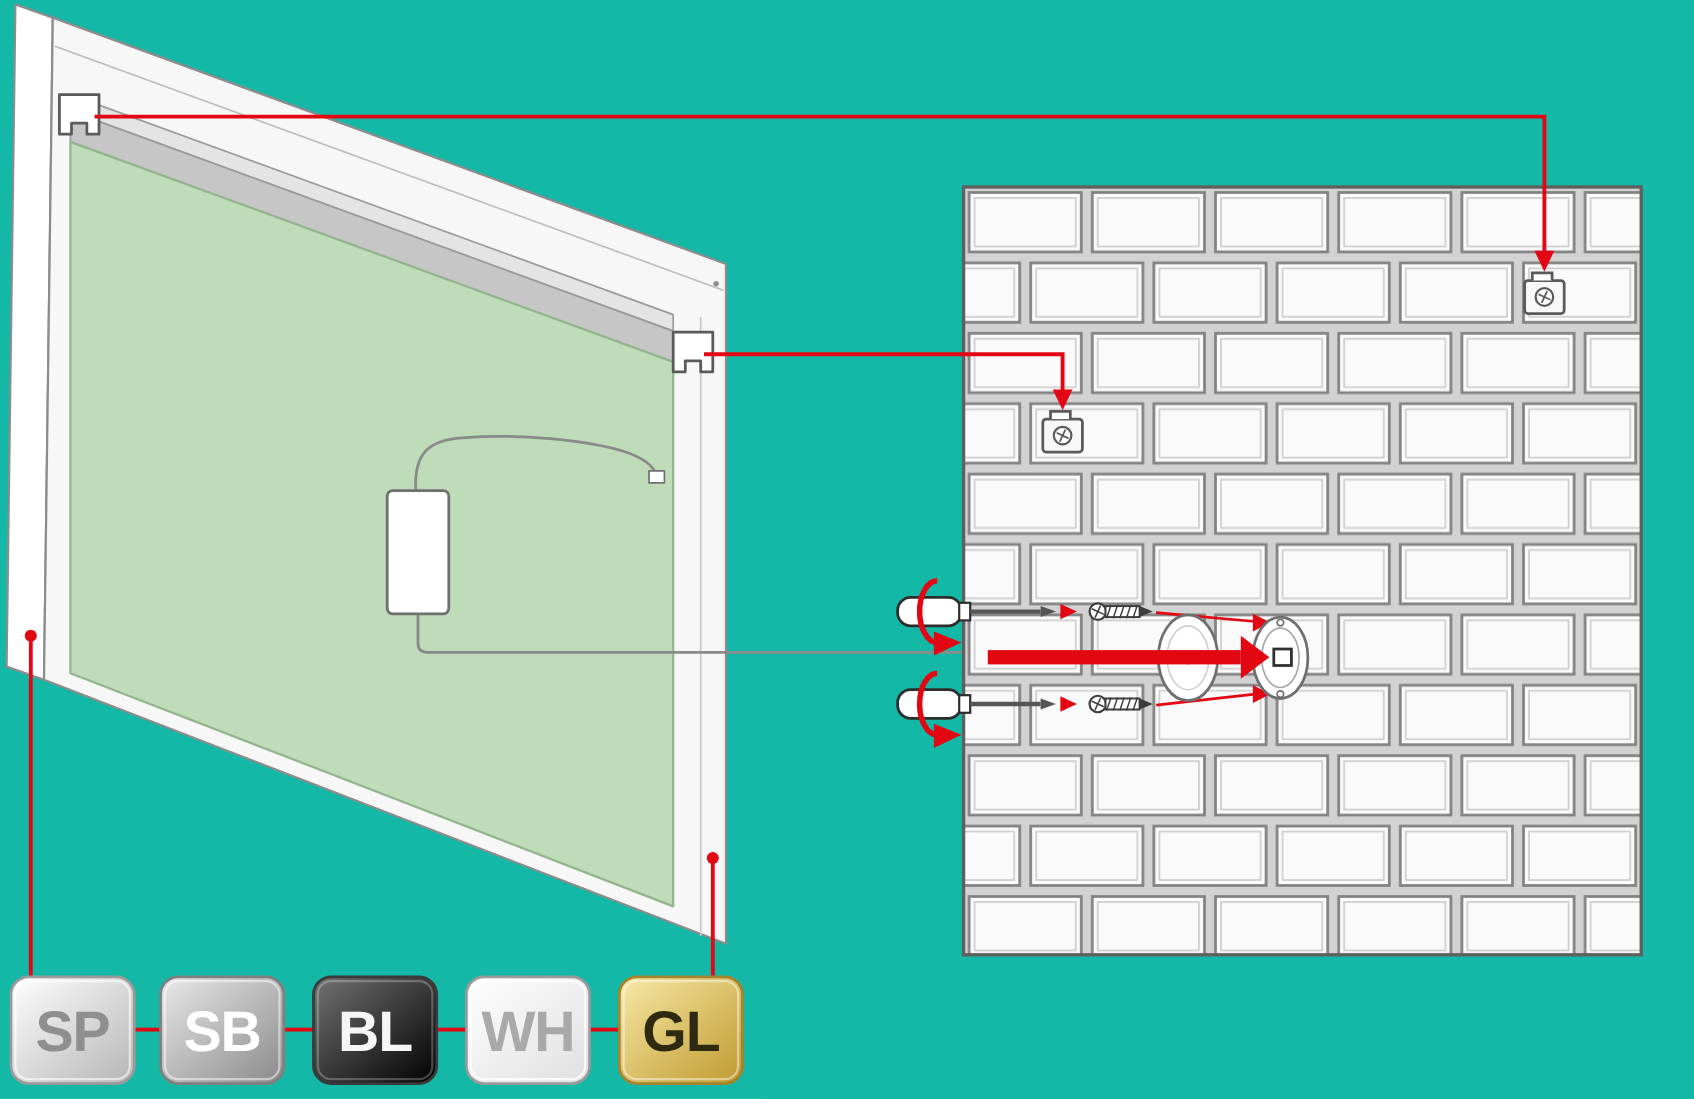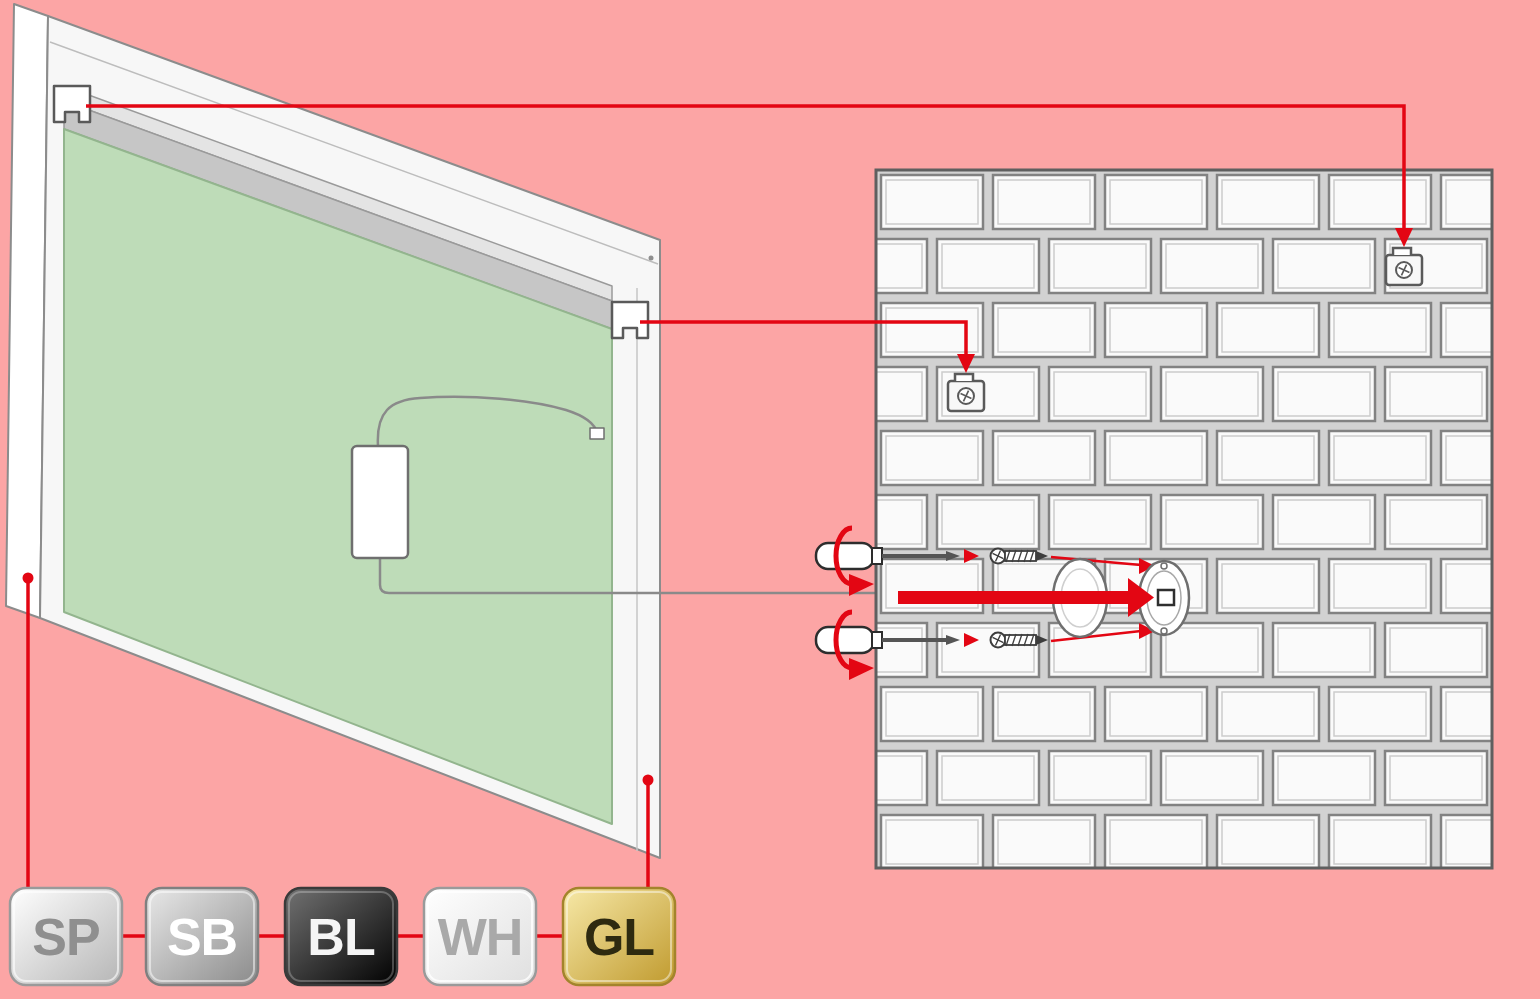--- a/index.html
+++ b/index.html
@@ -1,20 +1,20 @@
 <!DOCTYPE html>
 <html><head>
 <meta charset="utf-8">
 <style>
   html, body { margin: 0; padding: 0; background: #ffffff; }
   .canvas {
     position: relative;
     width: 1540px;
     height: 999px;
-    background: #fca5a5;
+    background: #14b8a6;
     overflow: hidden;
     font-family: "Liberation Sans", sans-serif;
   }
   svg { display: block; }
   .badge-label {
     font-family: "Liberation Sans", sans-serif;
     font-weight: bold;
     font-size: 52px;
     text-anchor: middle;
     letter-spacing: -1px;

